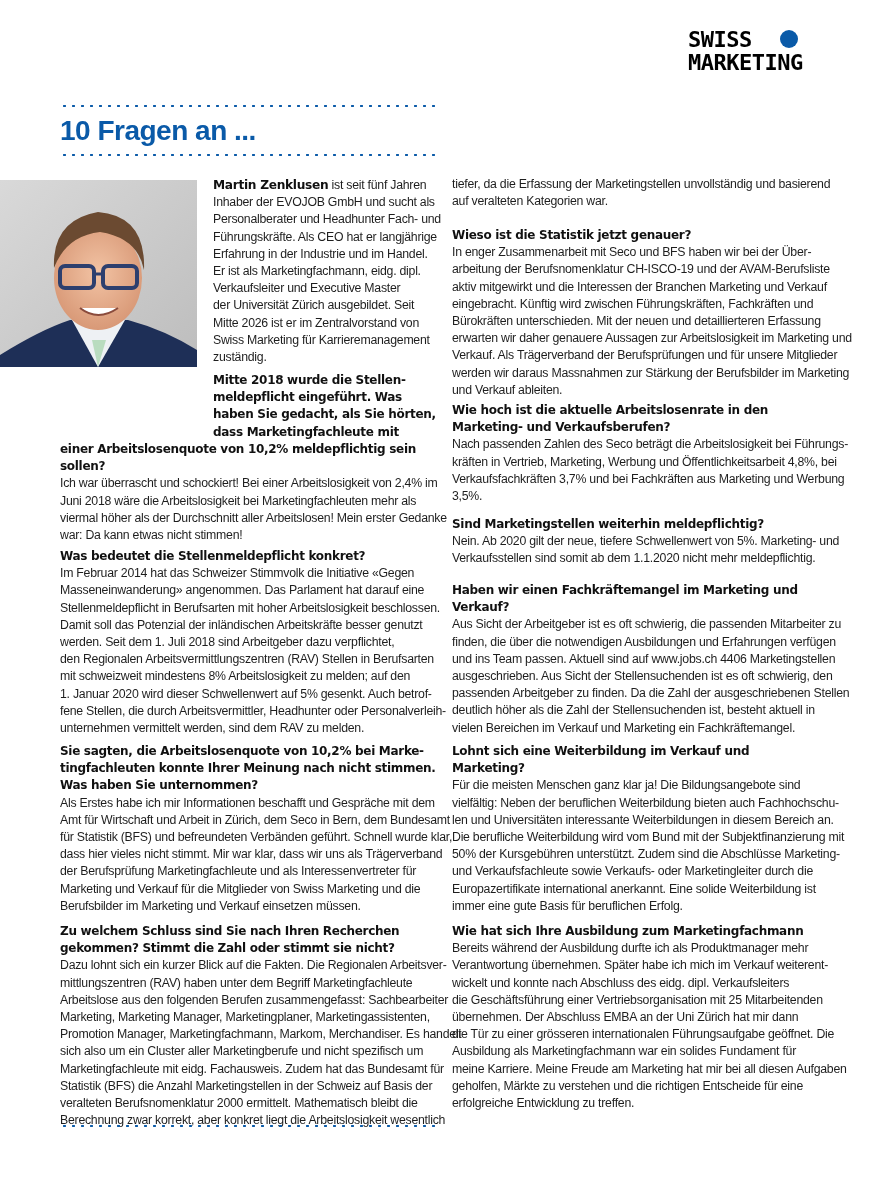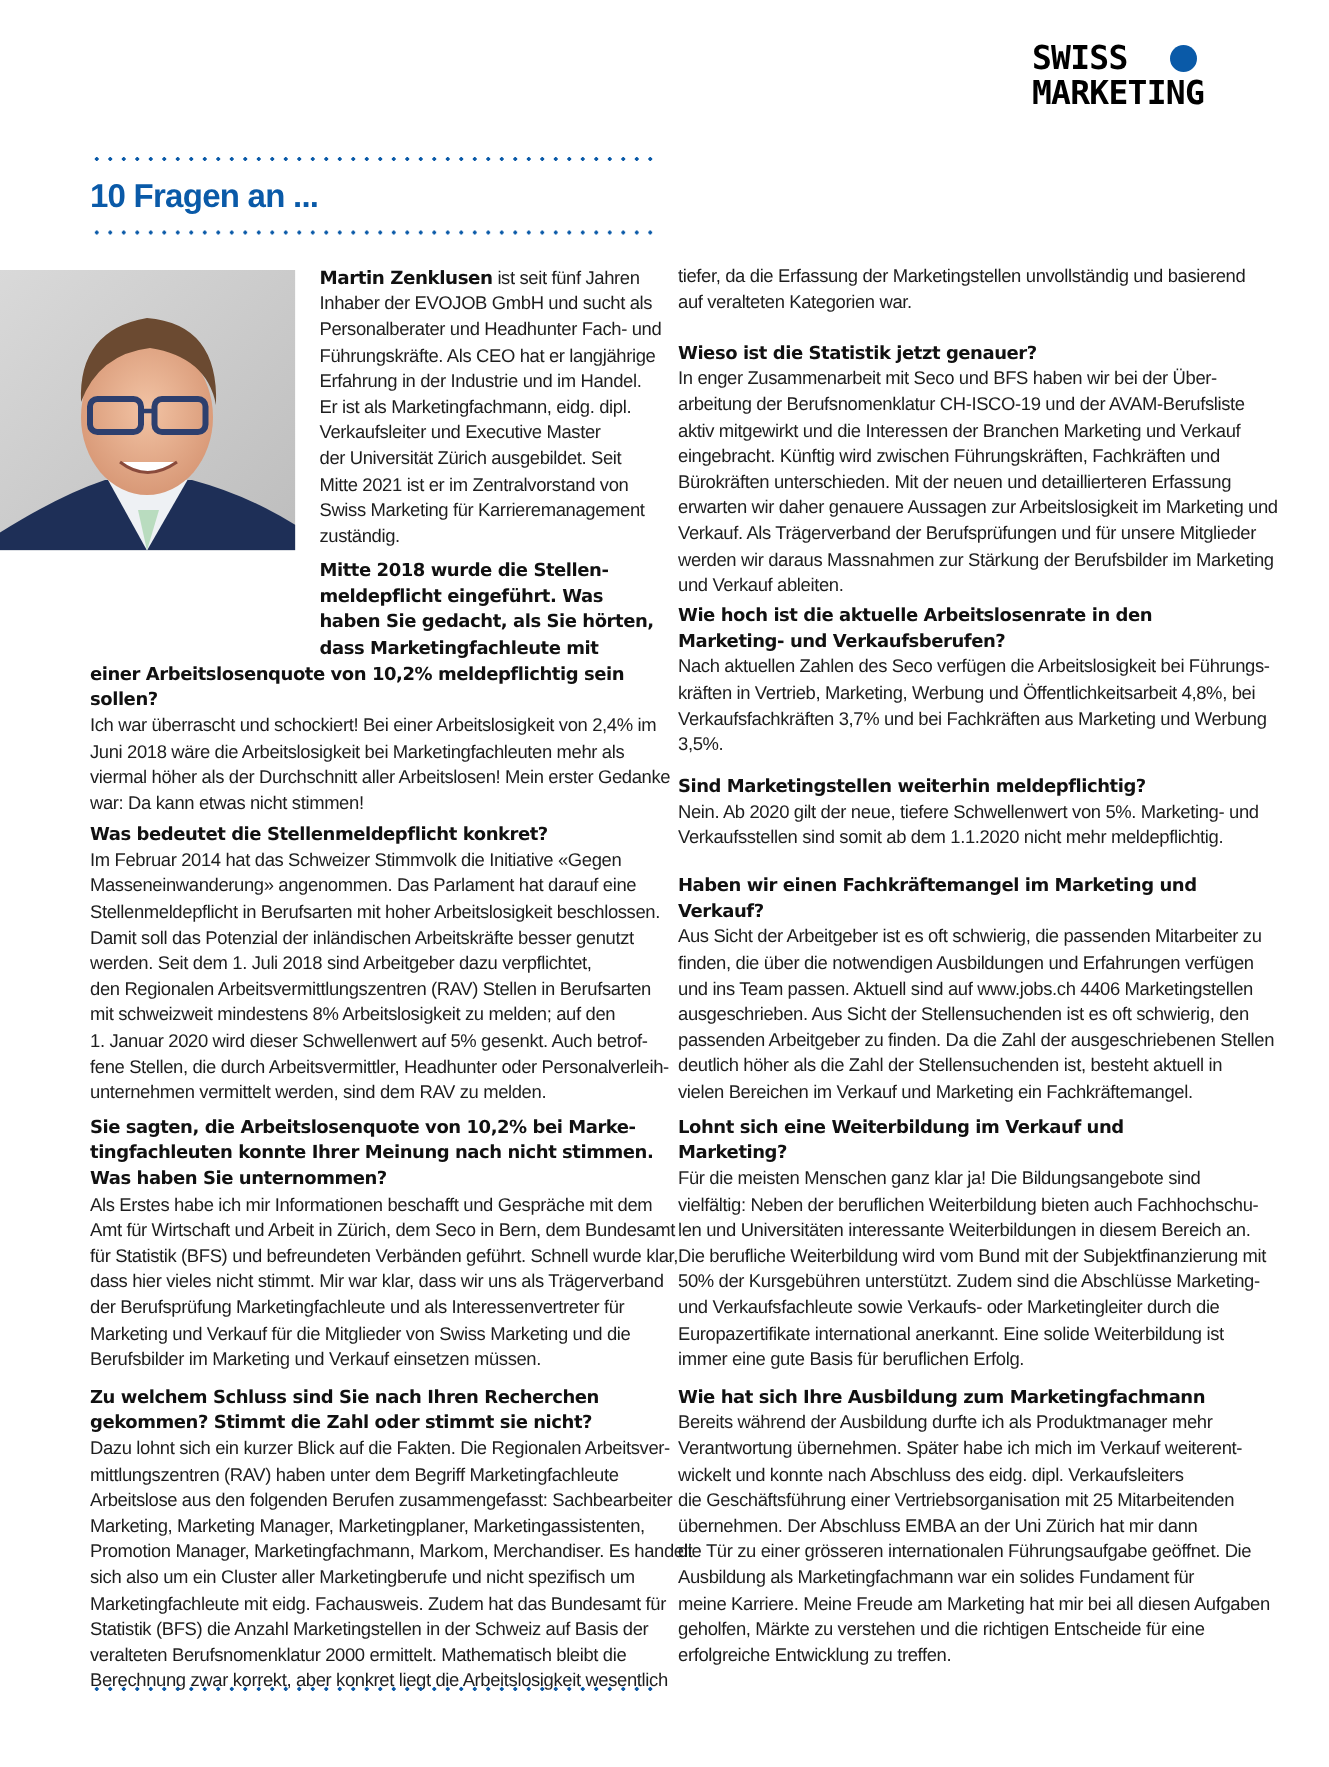--- a/index.html
+++ b/index.html
@@ -8,21 +8,21 @@
   .logo { position: absolute; left: 688px; top: 28px; width: 150px; }
   .logo-line { font-family: "DejaVu Sans Mono", monospace; font-weight: bold;
                font-size: 22px; line-height: 23px; letter-spacing: -0.5px; color: #000000; }
   .logo-dot { position: absolute; left: 92px; top: 2px; width: 18px; height: 18px;
               border-radius: 50%; }
   .dots { position: absolute; left: 60px; width: 378px; height: 4px;
           background-image: radial-gradient(circle, var(--accent) 1.1px, transparent 1.3px);
           background-size: 9px 4px; background-repeat: repeat-x; }
   .page-title { position: absolute; left: 60px; top: 115px; margin: 0;
                 font-family: "Liberation Sans", sans-serif; font-weight: bold;
-                font-size: 22px; line-height: 32px; letter-spacing: -0.5px; }
+                font-size: 28px; line-height: 32px; letter-spacing: -0.5px; }
   .portrait { position: absolute; left: 0; top: 180px; width: 197px; height: 187px; overflow: hidden; }
   .block { position: absolute; font-size: 12.3px; line-height: 17.2px; letter-spacing: -0.25px; }
   .block p { margin: 0; }
   .q { font-family: "DejaVu Sans", sans-serif; font-weight: bold; font-size: 12px;
        line-height: 17.2px; letter-spacing: -0.3px; color: #111; margin: 0; }
   .name { font-family: "DejaVu Sans", sans-serif; font-weight: bold; font-size: 12.2px; letter-spacing: -0.3px; color:#111;text-align:right; }
   .ln { display: block; white-space: nowrap; }
   .col1 { left: 60px; width: 385px; }
   .col2 { left: 452px; width: 385px; }
 </style>
@@ -66,21 +66,21 @@
 
 <div class="block" style="left:213px; top:177px; width:232px;">
   <span class="ln"><span class="name">Martin Zenklusen</span><span> ist seit fünf Jahren</span></span>
   <span class="ln">Inhaber der EVOJOB GmbH und sucht als</span>
   <span class="ln">Personalberater und Headhunter Fach- und</span>
   <span class="ln">Führungskräfte. Als CEO hat er langjährige</span>
   <span class="ln">Erfahrung in der Industrie und im Handel.</span>
   <span class="ln">Er ist als Marketingfachmann, eidg. dipl.</span>
   <span class="ln">Verkaufsleiter und Executive Master</span>
   <span class="ln">der Universität Zürich ausgebildet. Seit</span>
-  <span class="ln">Mitte 2021 ist er im Zentralvorstand von</span>
+  <span class="ln">Mitte 2026 ist er im Zentralvorstand von</span>
   <span class="ln">Swiss Marketing für Karrieremanagement</span>
   <span class="ln">zuständig.</span>
 </div>
 
 <div class="block" style="left:213px; top:372px; width:232px;">
   <p class="q">
       <span class="ln">Mitte 2018 wurde die Stellen-</span>
       <span class="ln">meldepflicht eingeführt. Was</span>
       <span class="ln">haben Sie gedacht, als Sie hörten,</span>
       <span class="ln">dass Marketingfachleute mit</span>
@@ -175,21 +175,21 @@
       <span class="ln">und Verkauf ableiten.</span>
   </p>
 </div>
 
 <div class="block col2" style="top:402px;">
   <p class="q">
       <span class="ln">Wie hoch ist die aktuelle Arbeitslosenrate in den</span>
       <span class="ln">Marketing- und Verkaufsberufen?</span>
     </p>
   <p>
-    <span class="ln">Nach aktuellen Zahlen des Seco verfügen die Arbeitslosigkeit bei Führungs-</span>
+    <span class="ln">Nach passenden Zahlen des Seco beträgt die Arbeitslosigkeit bei Führungs-</span>
       <span class="ln">kräften in Vertrieb, Marketing, Werbung und Öffentlichkeitsarbeit 4,8%, bei</span>
       <span class="ln">Verkaufsfachkräften 3,7% und bei Fachkräften aus Marketing und Werbung</span>
       <span class="ln">3,5%.</span>
   </p>
 </div>
 
 <div class="block col2" style="top:516px;">
   <p class="q">
       <span class="ln">Sind Marketingstellen weiterhin meldepflichtig?</span>
     </p>

